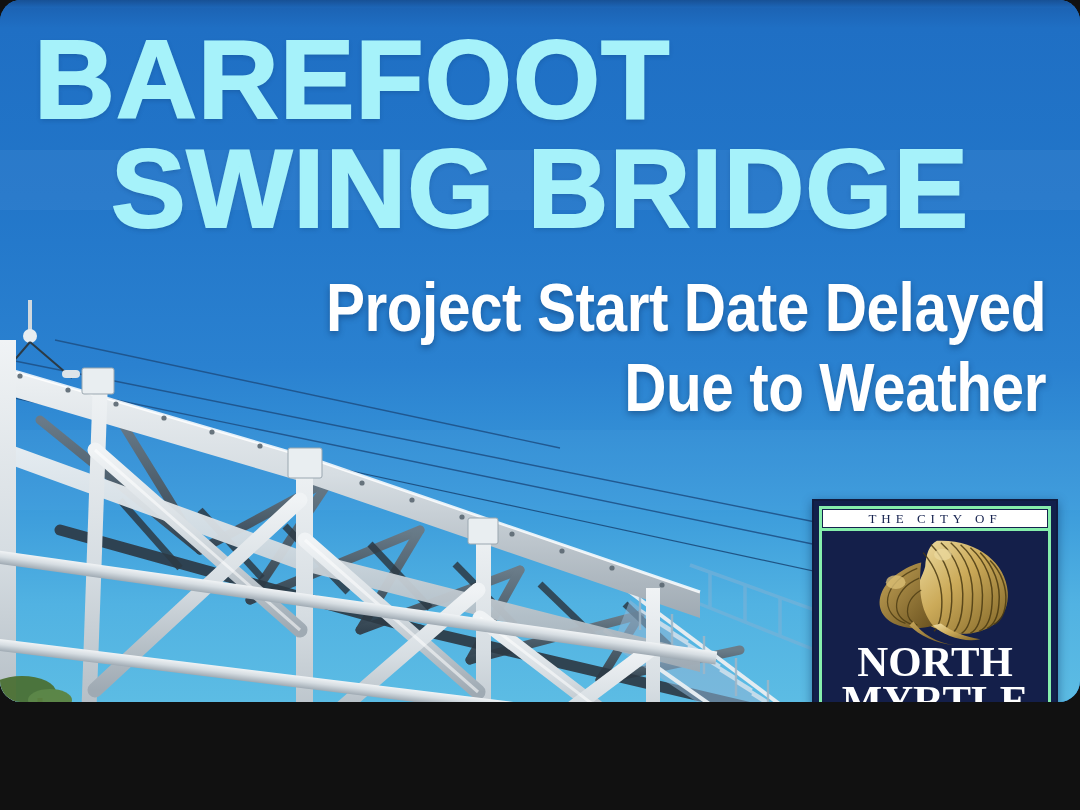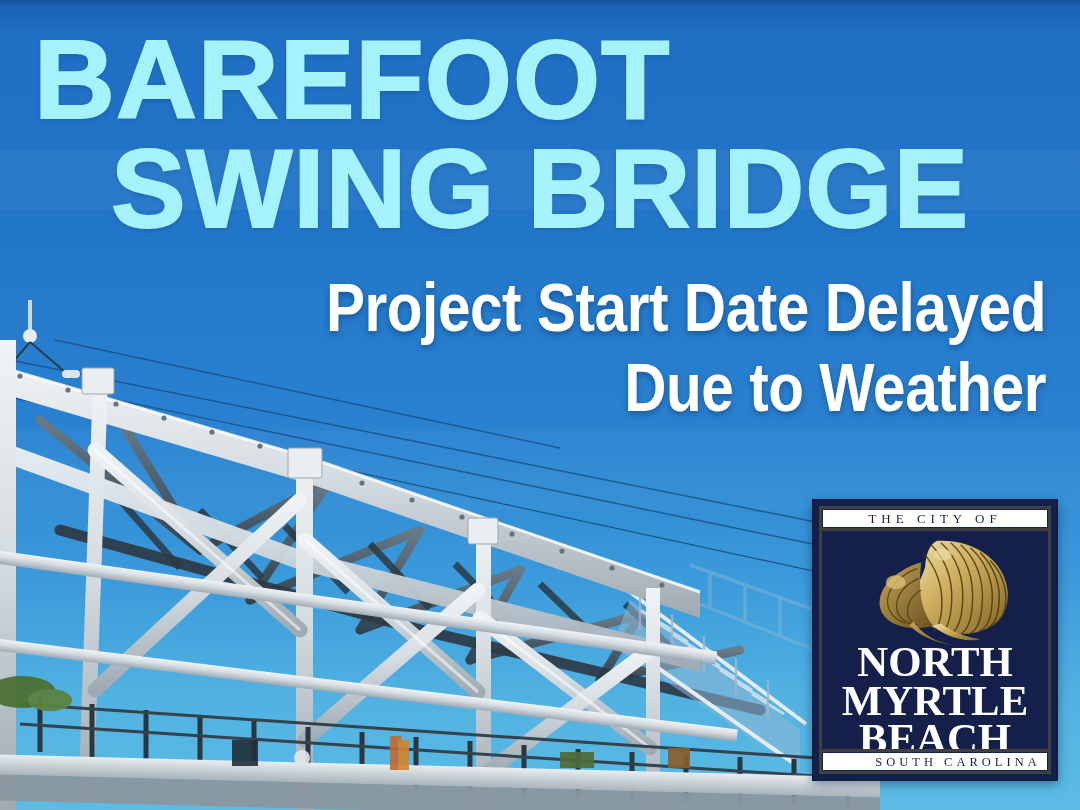--- a/index.html
+++ b/index.html
@@ -1,21 +1,22 @@
 <!DOCTYPE html>
 <html><head>
 <meta charset="utf-8">
 <style>
   html,body{margin:0;padding:0;background:#111;}
   #stage{
     position:relative;
-    width:1080px;height:810px;
+    width:1080px;height:702px;
     overflow:hidden;
     font-family:"Liberation Sans", sans-serif;
     background:#1f6fc4;
+    border-radius:21px;
   }
 
   
   .sky{
     position:absolute;inset:0;
     background:
       linear-gradient(180deg,
         #1b5fae 0%,
         #1f6fc4 4%,
         #2276c9 28%,
@@ -84,21 +85,21 @@
     width:246px;height:282px;
     z-index:40;
     background:#12204c;
     border:2px solid #101c40;
     box-shadow:0 3px 10px rgba(0,30,70,.45);
     box-sizing:border-box;
     padding:5px;
   }
   .logo-inner{
     width:100%;height:100%;
-    background:#404040;
+    background:#86efac;
     box-sizing:border-box;
     padding:3px;
     display:flex;flex-direction:column;
   }
   .logo-band{
     background:#ffffff;
     color:#15224f;
     border:1px solid #15224f;
     font-family:"Liberation Serif", serif;
     font-size:13px;

